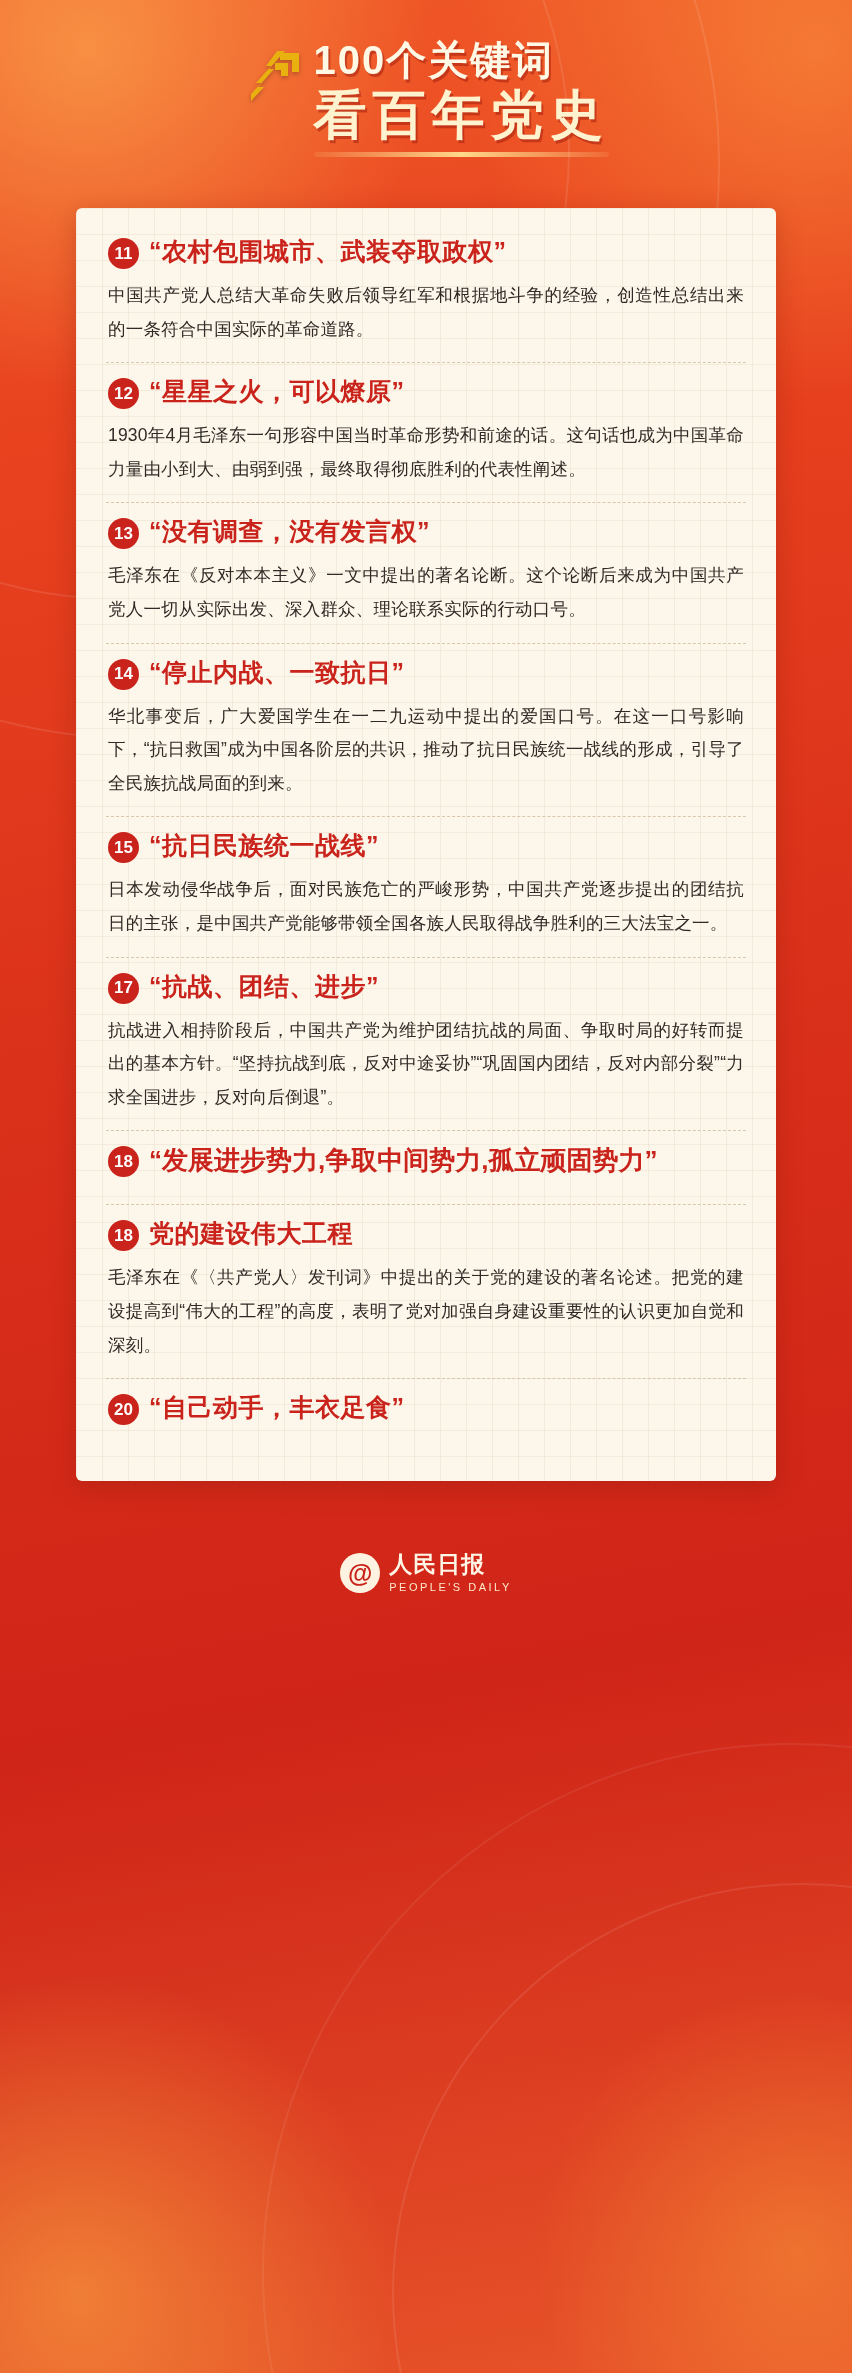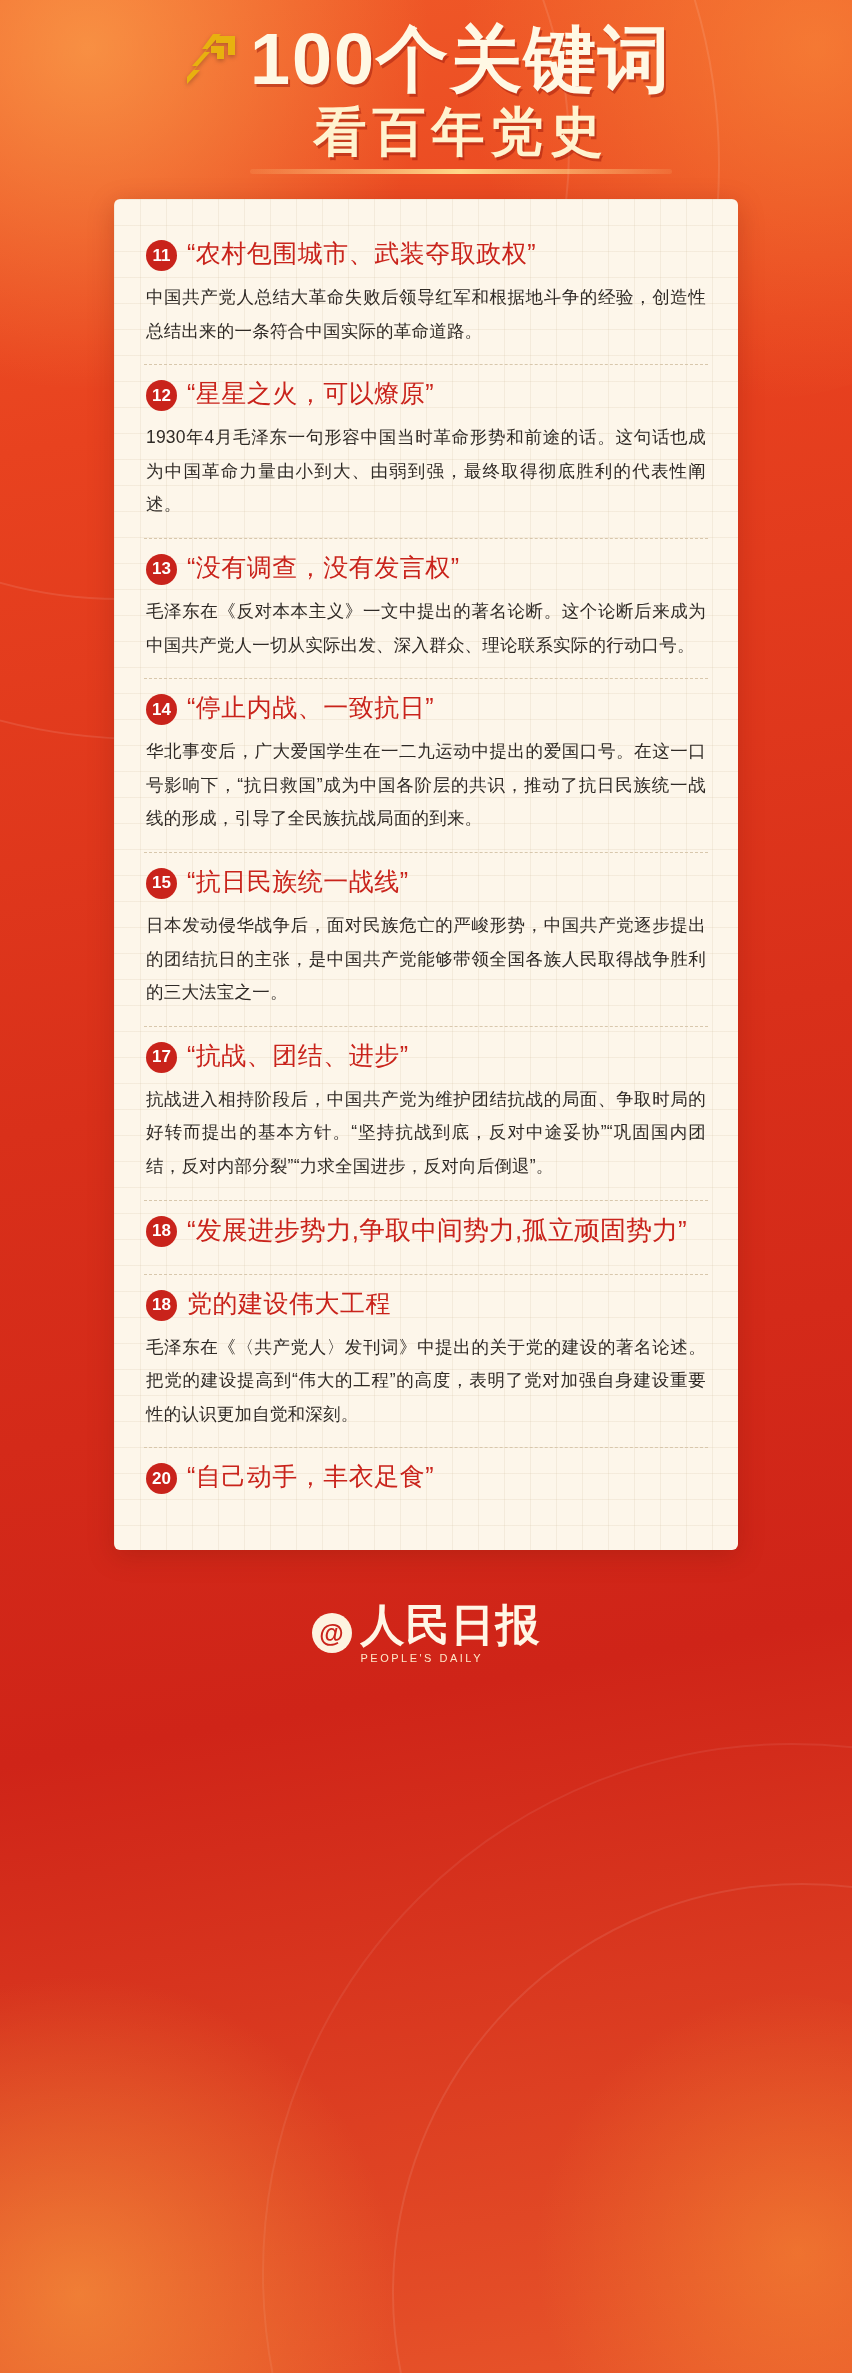--- a/index.html
+++ b/index.html
@@ -58,21 +58,21 @@
   .header-inner { display: flex; align-items: flex-start; gap: 8px; }
   .emblem {
     width: 62px; height: 62px;
     margin-top: 6px;
     position: relative;
     flex: none;
   }
   .emblem svg { display: block; filter: drop-shadow(0 2px 2px rgba(0,0,0,0.25)); }
   .title-block { position: relative; }
   .title-line1 {
-    font-size: 72px;
+    font-size: 40px;
     font-weight: bold;
     color: #fff8e4;
     letter-spacing: 2px;
     line-height: 1.05;
     text-shadow: 2px 3px 0 rgba(150,20,10,0.45);
     font-family: "Liberation Sans", sans-serif;
   }
   .title-line2 {
     font-size: 53px;
     font-weight: bold;
@@ -87,30 +87,30 @@
     height: 5px;
     border-radius: 3px;
     background: linear-gradient(90deg, rgba(255,230,160,0.1), #ffd98a, rgba(255,230,160,0.1));
     margin-top: 6px;
   }
 
   
   .card {
     position: relative;
     z-index: 3;
-    margin: 3px auto;
-    width: 624px;
+    margin: 12px auto;
+    width: 700px;
     background: #fdf6ea;
     background-image:
       linear-gradient(rgba(215,195,165,0.22) 1px, transparent 1px),
       linear-gradient(90deg, rgba(215,195,165,0.22) 1px, transparent 1px);
     background-size: 26px 26px;
     border-radius: 6px;
     box-shadow: 0 6px 26px rgba(120,20,10,0.28);
-    padding: 26px 30px 30px 30px;
+    padding: 15px 30px 30px 30px;
   }
 
   .entry { padding: 12px 2px 16px 2px; position: relative; }
   .entry + .entry { border-top: 1px dashed #d8c7ac; }
 
   .entry-head {
     display: flex;
     align-items: flex-start;
     gap: 10px;
     margin-bottom: 10px;
@@ -125,21 +125,21 @@
     font-weight: bold;
     display: flex;
     align-items: center;
     justify-content: center;
     margin-top: 3px;
     font-family: "Liberation Sans", sans-serif;
   }
   .entry-title {
     color: #c9231b;
     font-size: 25px;
-    font-weight: normal;
+    font-weight: bold;
     line-height: 1.35;
     letter-spacing: 0.5px;
   }
   .entry-title.small { font-size: 26px; letter-spacing: 0; }
   .entry-body {
     color: #2f2a26;
     font-size: 17.5px;
     line-height: 1.92;
     text-align: justify;
     letter-spacing: 0.2px;
@@ -159,21 +159,21 @@
     width: 40px; height: 40px;
     border-radius: 50%;
     background: #fdf3e0;
     color: #c9231b;
     font-size: 25px;
     font-weight: bold;
     display: flex; align-items: center; justify-content: center;
     line-height: 1;
   }
   .logo-text-cn {
-    font-size: 44px;
+    font-size: 23px;
     font-weight: bold;
     color: #fff6e6;
     letter-spacing: 1px;
     line-height: 1;
   }
   .logo-text-en {
     font-size: 11px;
     color: #ffe9c9;
     letter-spacing: 2.5px;
     margin-top: 5px;

